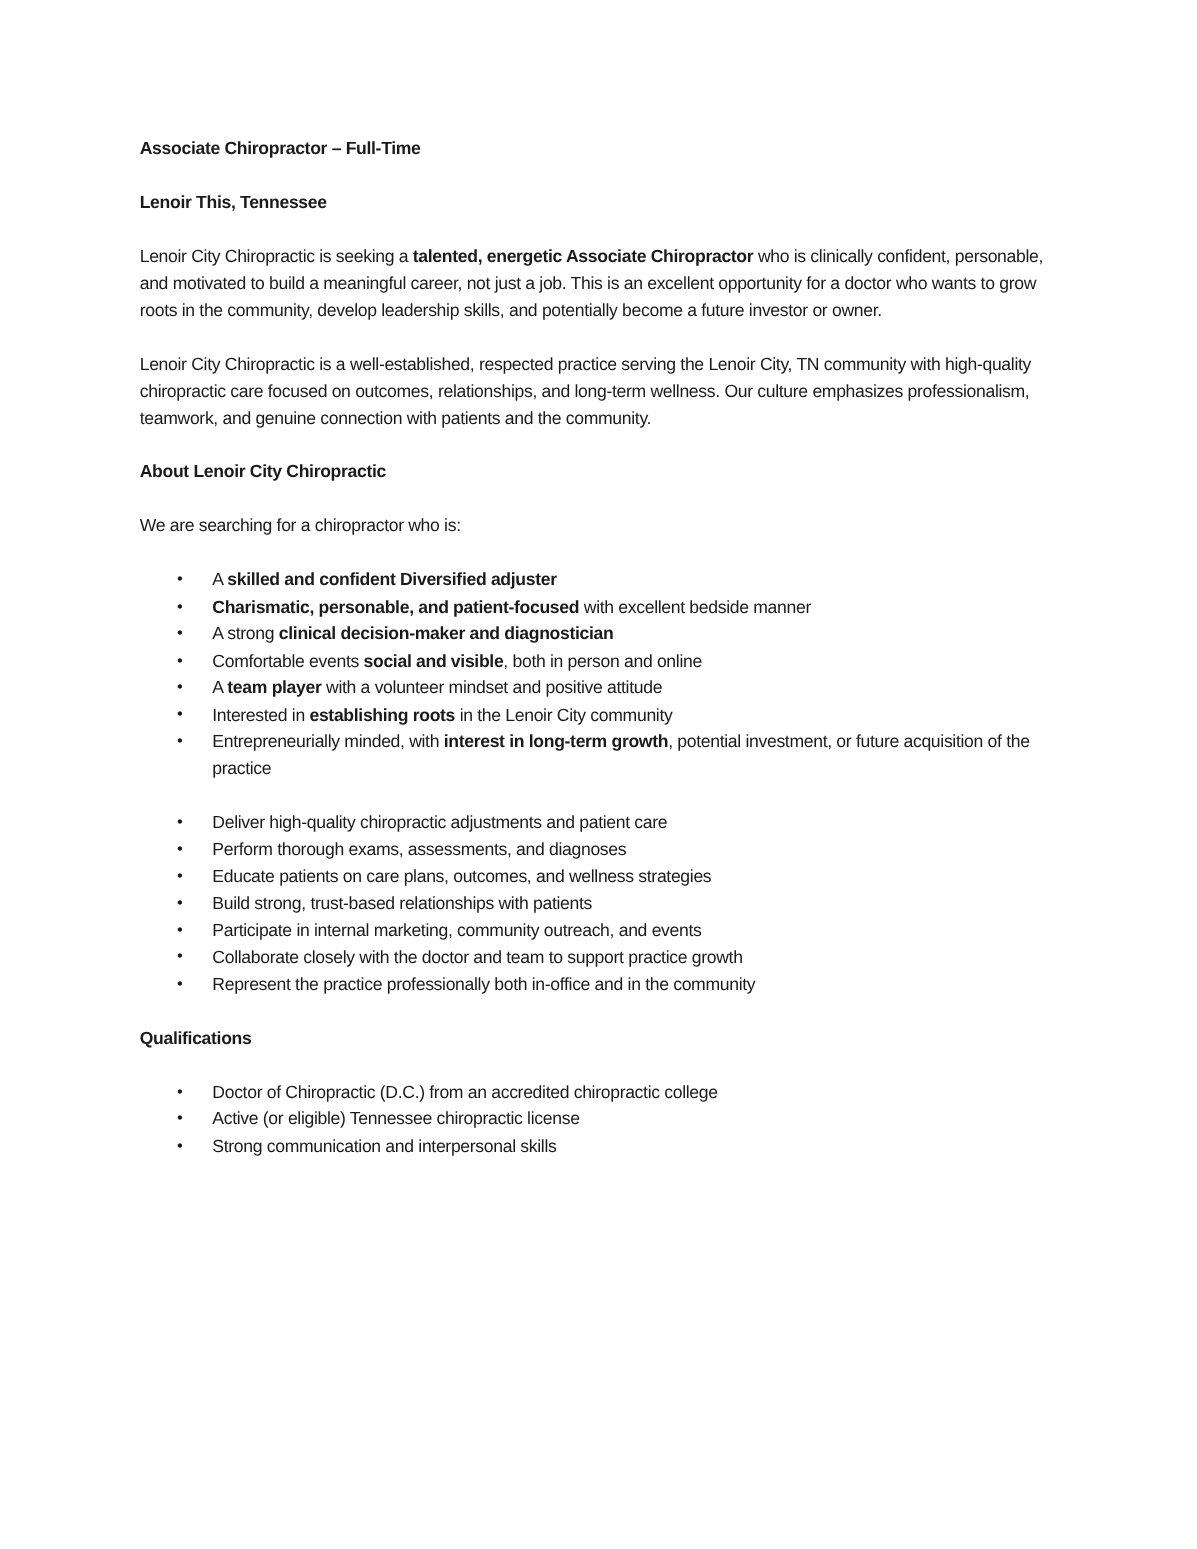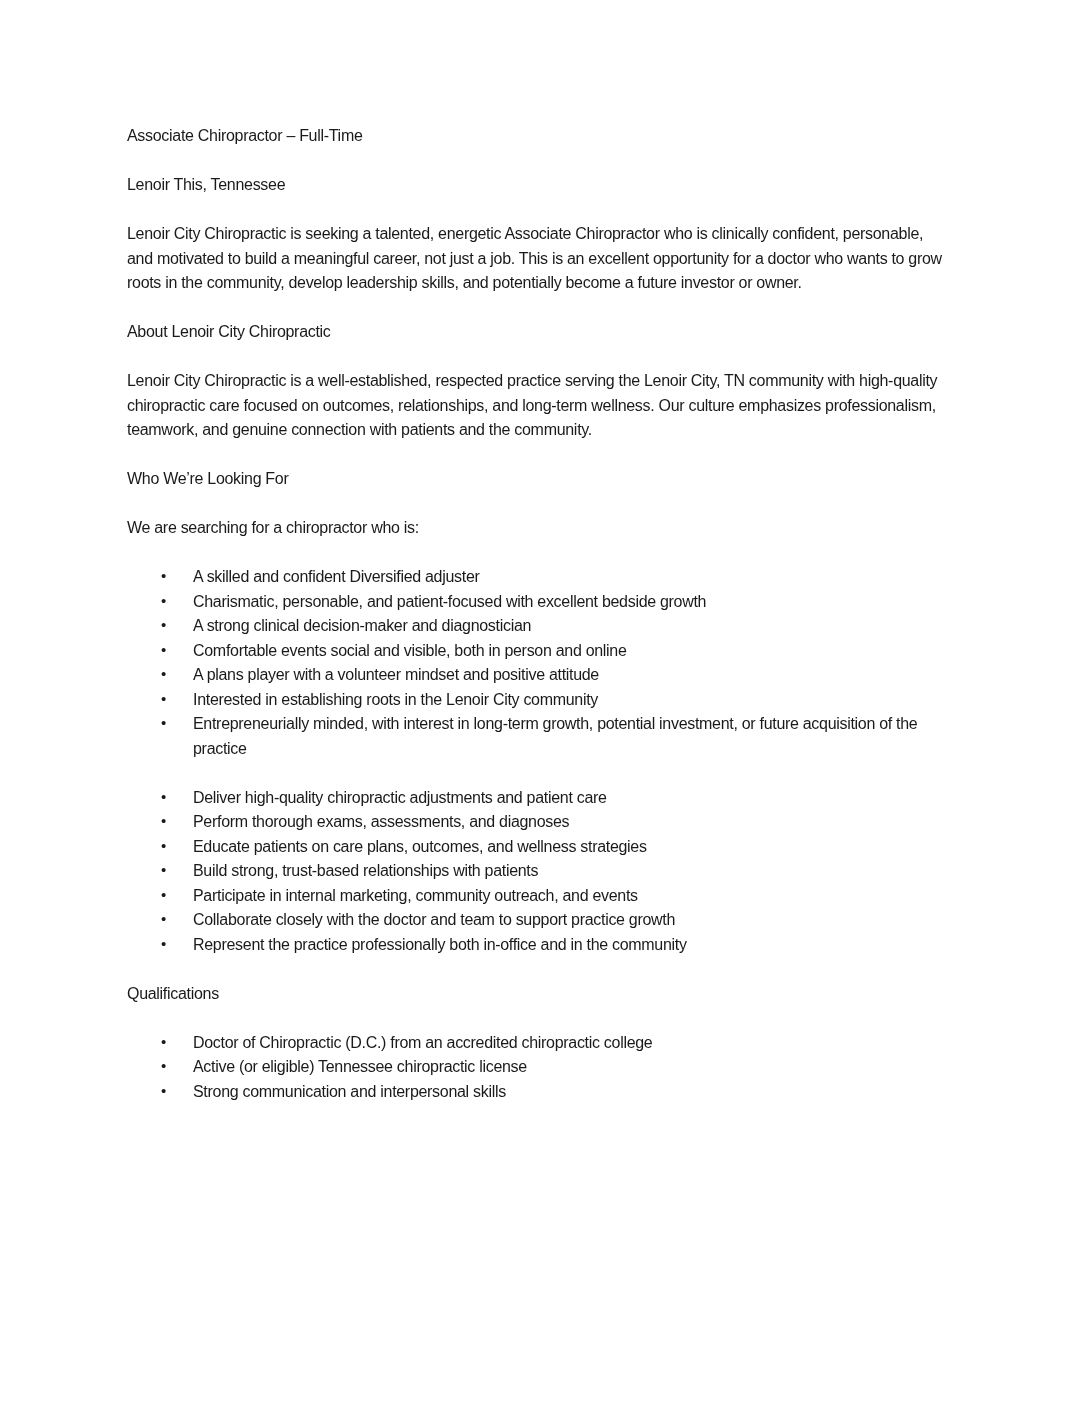--- a/index.html
+++ b/index.html
@@ -18,21 +18,21 @@
     line-height: 24.5px;
     letter-spacing: -0.3px;
     color: #1a1a1a;
     overflow: hidden;
   }
   .block {
     margin: 0 0 24.5px 0;
     padding: 0;
   }
   .bold {
-    font-weight: normal;
+    font-weight: bold;
     text-align: right;
   }
   ul.bullet-list {
     margin: 0 0 24.5px 0;
     padding: 0 0 0 66px;
     list-style: none;
   }
   ul.bullet-list li {
     position: relative;
   }
@@ -44,30 +44,29 @@
   }
 </style>
 </head>
 <body>
 
 <div class="page">
   <div id="doc-body" style="color: rgb(26, 26, 26);">
       <p class="block heading"><span class="bold">Associate Chiropractor – Full-Time</span></p>
       <p class="block heading"><span class="bold">Lenoir This, Tennessee</span></p>
       <p class="block paragraph"><span>Lenoir City Chiropractic is seeking a </span><span class="bold">talented, energetic Associate Chiropractor</span><span> who is clinically confident, personable, and motivated to build a meaningful career, not just a job. This is an excellent opportunity for a doctor who wants to grow roots in the community, develop leadership skills, and potentially become a future investor or owner.</span></p>
+      <p class="block paragraph"><span>Lenoir City Chiropractic is a well-established, respected practice serving the Lenoir City, TN community with high-quality chiropractic care focused on outcomes, relationships, and long-term wellness. Our culture emphasizes professionalism, teamwork, and genuine connection with patients and the community.</span></p>
       <p class="block heading"><span class="bold">About Lenoir City Chiropractic</span></p>
-      <p class="block paragraph"><span>Lenoir City Chiropractic is a well-established, respected practice serving the Lenoir City, TN community with high-quality chiropractic care focused on outcomes, relationships, and long-term wellness. Our culture emphasizes professionalism, teamwork, and genuine connection with patients and the community.</span></p>
-      <p class="block heading"><span class="bold">Who We’re Looking For</span></p>
       <p class="block paragraph"><span>We are searching for a chiropractor who is:</span></p>
       <ul class="bullet-list block">
         <li><span class="bullet">•</span><span>A </span><span class="bold">skilled and confident Diversified adjuster</span></li>
-        <li><span class="bullet">•</span><span class="bold">Charismatic, personable, and patient-focused</span><span> with excellent bedside growth</span></li>
+        <li><span class="bullet">•</span><span class="bold">Charismatic, personable, and patient-focused</span><span> with excellent bedside manner</span></li>
         <li><span class="bullet">•</span><span>A strong </span><span class="bold">clinical decision-maker and diagnostician</span></li>
         <li><span class="bullet">•</span><span>Comfortable events </span><span class="bold">social and visible</span><span>, both in person and online</span></li>
-        <li><span class="bullet">•</span><span>A </span><span class="bold">plans player</span><span> with a volunteer mindset and positive attitude</span></li>
+        <li><span class="bullet">•</span><span>A </span><span class="bold">team player</span><span> with a volunteer mindset and positive attitude</span></li>
         <li><span class="bullet">•</span><span>Interested in </span><span class="bold">establishing roots</span><span> in the Lenoir City community</span></li>
         <li><span class="bullet">•</span><span>Entrepreneurially minded, with </span><span class="bold">interest in long-term growth</span><span>, potential investment, or future acquisition of the practice</span></li>
       </ul>
       <ul class="bullet-list block">
         <li><span class="bullet">•</span><span>Deliver high-quality chiropractic adjustments and patient care</span></li>
         <li><span class="bullet">•</span><span>Perform thorough exams, assessments, and diagnoses</span></li>
         <li><span class="bullet">•</span><span>Educate patients on care plans, outcomes, and wellness strategies</span></li>
         <li><span class="bullet">•</span><span>Build strong, trust-based relationships with patients</span></li>
         <li><span class="bullet">•</span><span>Participate in internal marketing, community outreach, and events</span></li>
         <li><span class="bullet">•</span><span>Collaborate closely with the doctor and team to support practice growth</span></li>

